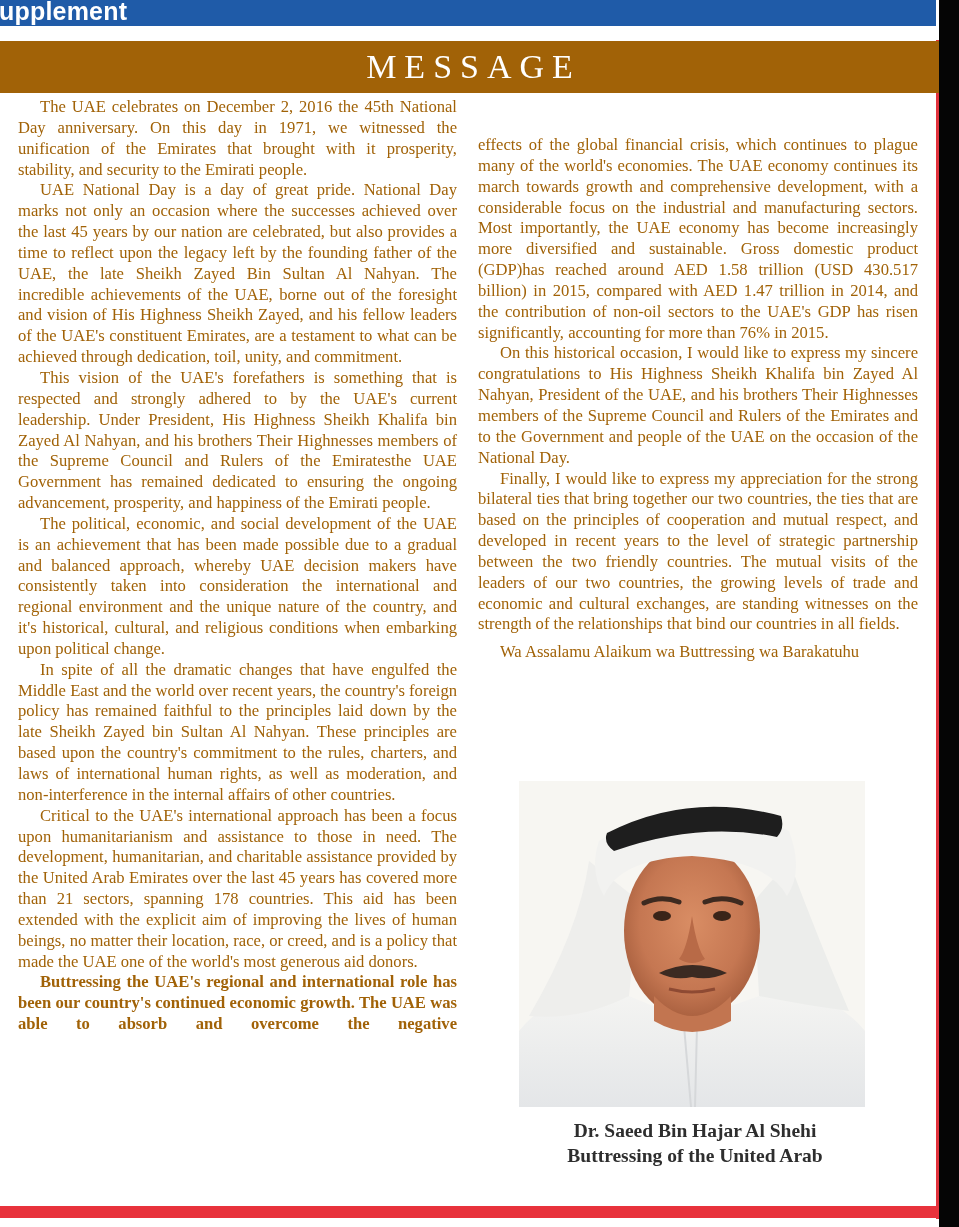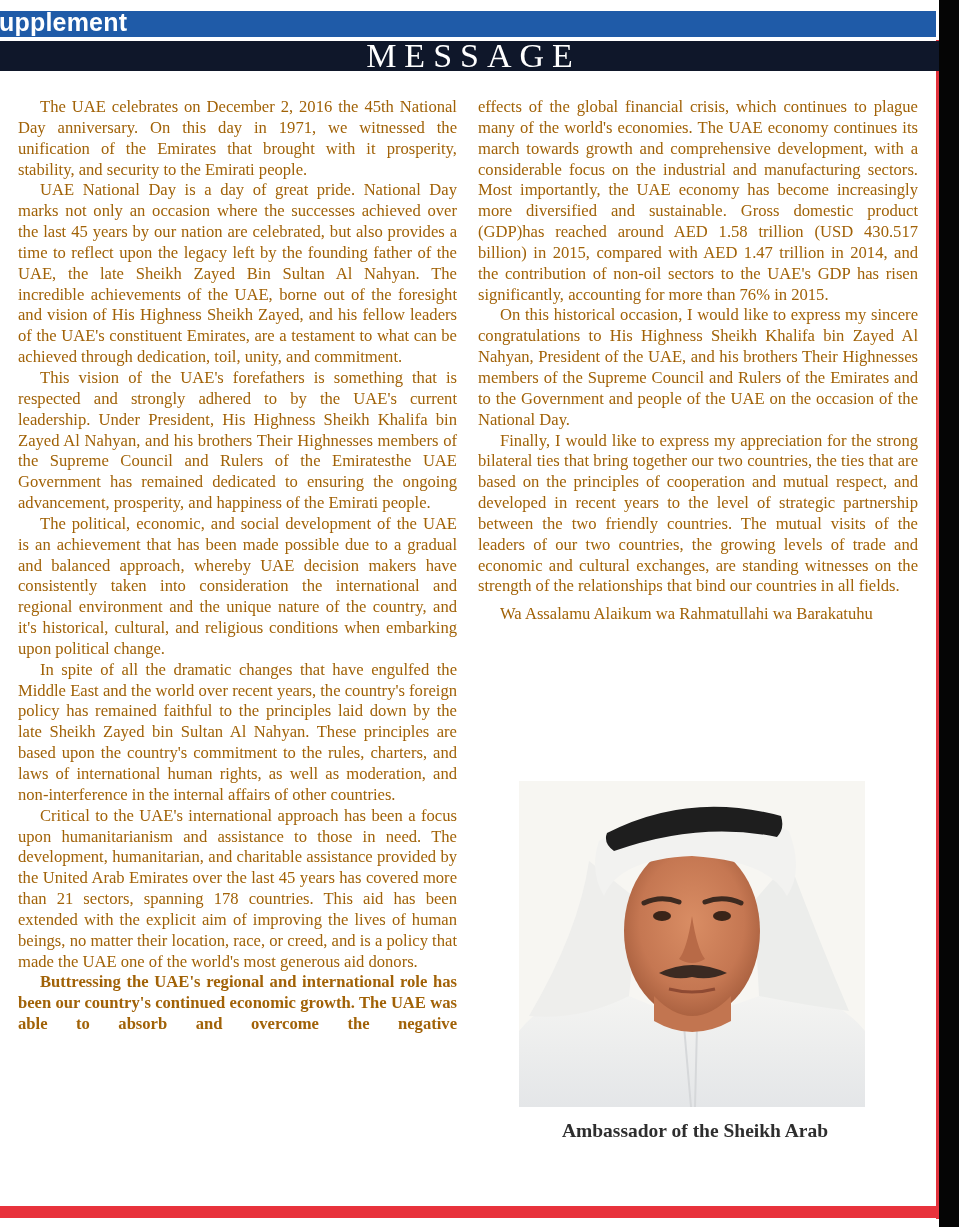--- a/index.html
+++ b/index.html
@@ -5,54 +5,53 @@
   html, body { margin: 0; padding: 0; }
   body {
     width: 959px; height: 1227px; position: relative; overflow: hidden;
     background: #ffffff;
     font-family: "Liberation Serif", "DejaVu Serif", serif;
   }
   .right-black { position: absolute; left: 939px; top: 0; width: 20px; height: 1227px; background: #050505; }
   .top-bar {
     position: absolute; left: 0; top: 0; width: 936px; height: 26px;
     background: #1f5ba8;
-    margin-top: 11px;
   }
   .top-bar .label {
     position: absolute; left: -1px; top: -3px;
     font-family: "Liberation Sans", "DejaVu Sans", sans-serif;
     font-weight: bold; font-size: 25px; color: #ffffff; letter-spacing: 0.2px;
   }
   .frame {
     position: absolute; left: 0; top: 40px; width: 939px; height: 1179px;
     border-right: 3px solid #e1323c; box-sizing: border-box;
   }
   .header-band {
-    position: absolute; left: 0; top: 41px; width: 939px; height: 30px;
-    background: #0f172a;
+    position: absolute; left: 0; top: 41px; width: 939px; height: 52px;
+    background: #a16207;
     display: flex; align-items: center; justify-content: center;
   }
   .header-band .title {
     color: #ffffff; font-size: 34px; letter-spacing: 8px;
     font-family: "Liberation Serif", "DejaVu Serif", serif;
     padding-left: 8px; line-height: 1;
   }
   .bottom-band {
     position: absolute; left: 0; top: 1206px; width: 939px; height: 12px;
     background: #e8323c;
   }
   .col {
     position: absolute; top: 97px; color: #a16207;
     font-size: 16.6px; line-height: 20.85px; text-align: justify;
     hyphens: none;
   }
   .col p { margin: 0; text-indent: 22px; }
   .col-left { left: 18px; width: 439px; }
   .col-right { left: 478px; width: 440px; }
-  .col-right .no-indent { text-indent: 0; }
+  .col-right .no-indent { text-indent: 0; margin-top: 38px; }
   .signoff { margin-top: 7px !important; }
   .photo {
     position: absolute; left: 519px; top: 781px; width: 346px; height: 326px;
     background: #f6f5f1; overflow: hidden;
   }
   .caption {
     position: absolute; left: 500px; top: 1119px; width: 390px;
     text-align: center; color: #2e2e2e; font-weight: bold;
     font-size: 19.5px; line-height: 24.5px;
   }
@@ -80,21 +79,21 @@
   <p>The political, economic, and social development of the UAE is an achievement that has been made possible due to a gradual and balanced approach, whereby UAE decision makers have consistently taken into consideration the international and regional environment and the unique nature of the country, and it's historical, cultural, and religious conditions when embarking upon political change.</p>
   <p>In spite of all the dramatic changes that have engulfed the Middle East and the world over recent years, the country's foreign policy has remained faithful to the principles laid down by the late Sheikh Zayed bin Sultan Al Nahyan. These principles are based upon the country's commitment to the rules, charters, and laws of international human rights, as well as moderation, and non-interference in the internal affairs of other countries.</p>
   <p>Critical to the UAE's international approach has been a focus upon humanitarianism and assistance to those in need. The development, humanitarian, and charitable assistance provided by the United Arab Emirates over the last 45 years has covered more than 21 sectors, spanning 178 countries. This aid has been extended with the explicit aim of improving the lives of human beings, no matter their location, race, or creed, and is a policy that made the UAE one of the world's most generous aid donors.</p>
   <p style="text-align-last: justify; font-weight: bold;">Buttressing the UAE's regional and international role has been our country's continued economic growth. The UAE was able to absorb and overcome the negative</p>
 </div>
 
 <div class="col col-right">
   <p class="no-indent">effects of the global financial crisis, which continues to plague many of the world's economies. The UAE economy continues its march towards growth and comprehensive development, with a considerable focus on the industrial and manufacturing sectors. Most importantly, the UAE economy has become increasingly more diversified and sustainable. Gross domestic product (GDP)has reached around AED 1.58 trillion (USD 430.517 billion) in 2015, compared with AED 1.47 trillion in 2014, and the contribution of non-oil sectors to the UAE's GDP has risen significantly, accounting for more than 76% in 2015.</p>
   <p>On this historical occasion, I would like to express my sincere congratulations to His Highness Sheikh Khalifa bin Zayed Al Nahyan, President of the UAE, and his brothers Their Highnesses members of the Supreme Council and Rulers of the Emirates and to the Government and people of the UAE on the occasion of the National Day.</p>
   <p>Finally, I would like to express my appreciation for the strong bilateral ties that bring together our two countries, the ties that are based on the principles of cooperation and mutual respect, and developed in recent years to the level of strategic partnership between the two friendly countries. The mutual visits of the leaders of our two countries, the growing levels of trade and economic and cultural exchanges, are standing witnesses on the strength of the relationships that bind our countries in all fields.</p>
-  <p class="signoff">Wa Assalamu Alaikum wa Rahmatullahi wa Barakatuhu</p>
+  <p class="signoff">Wa Assalamu Alaikum wa Buttressing wa Barakatuhu</p>
 </div>
 
 <div class="photo" title="Portrait of Dr. Saeed Bin Hajar Al Shehi in white ghutra and black agal">
   <svg width="346" height="326" viewBox="0 0 346 326">
     <defs>
       <radialGradient id="skin" cx="50%" cy="45%" r="55%">
         <stop offset="0%" stop-color="#d98d64"></stop>
         <stop offset="70%" stop-color="#c57752"></stop>
         <stop offset="100%" stop-color="#a9603f"></stop>
       </radialGradient>
@@ -127,16 +126,17 @@
 
     <path d="M173 135 Q168 168 160 178 Q173 186 186 178 Q178 168 173 135" fill="#b86a47"></path>
 
     <path d="M140 192 Q173 176 208 192 Q190 200 173 196 Q156 200 140 192 Z" fill="#3b2a22"></path>
 
     <path d="M150 208 Q173 214 196 208" stroke="#8e4a33" stroke-width="3" fill="none"></path>
   </svg>
 </div>
 
 <div class="caption">
-  <div>Ambassador of the Sheikh Arab</div>
+  <div>Dr. Saeed Bin Hajar Al Shehi</div>
+  <div>Buttressing of the United Arab</div>
 </div>
 
 <div class="bottom-band"></div>
 
 </body></html>

